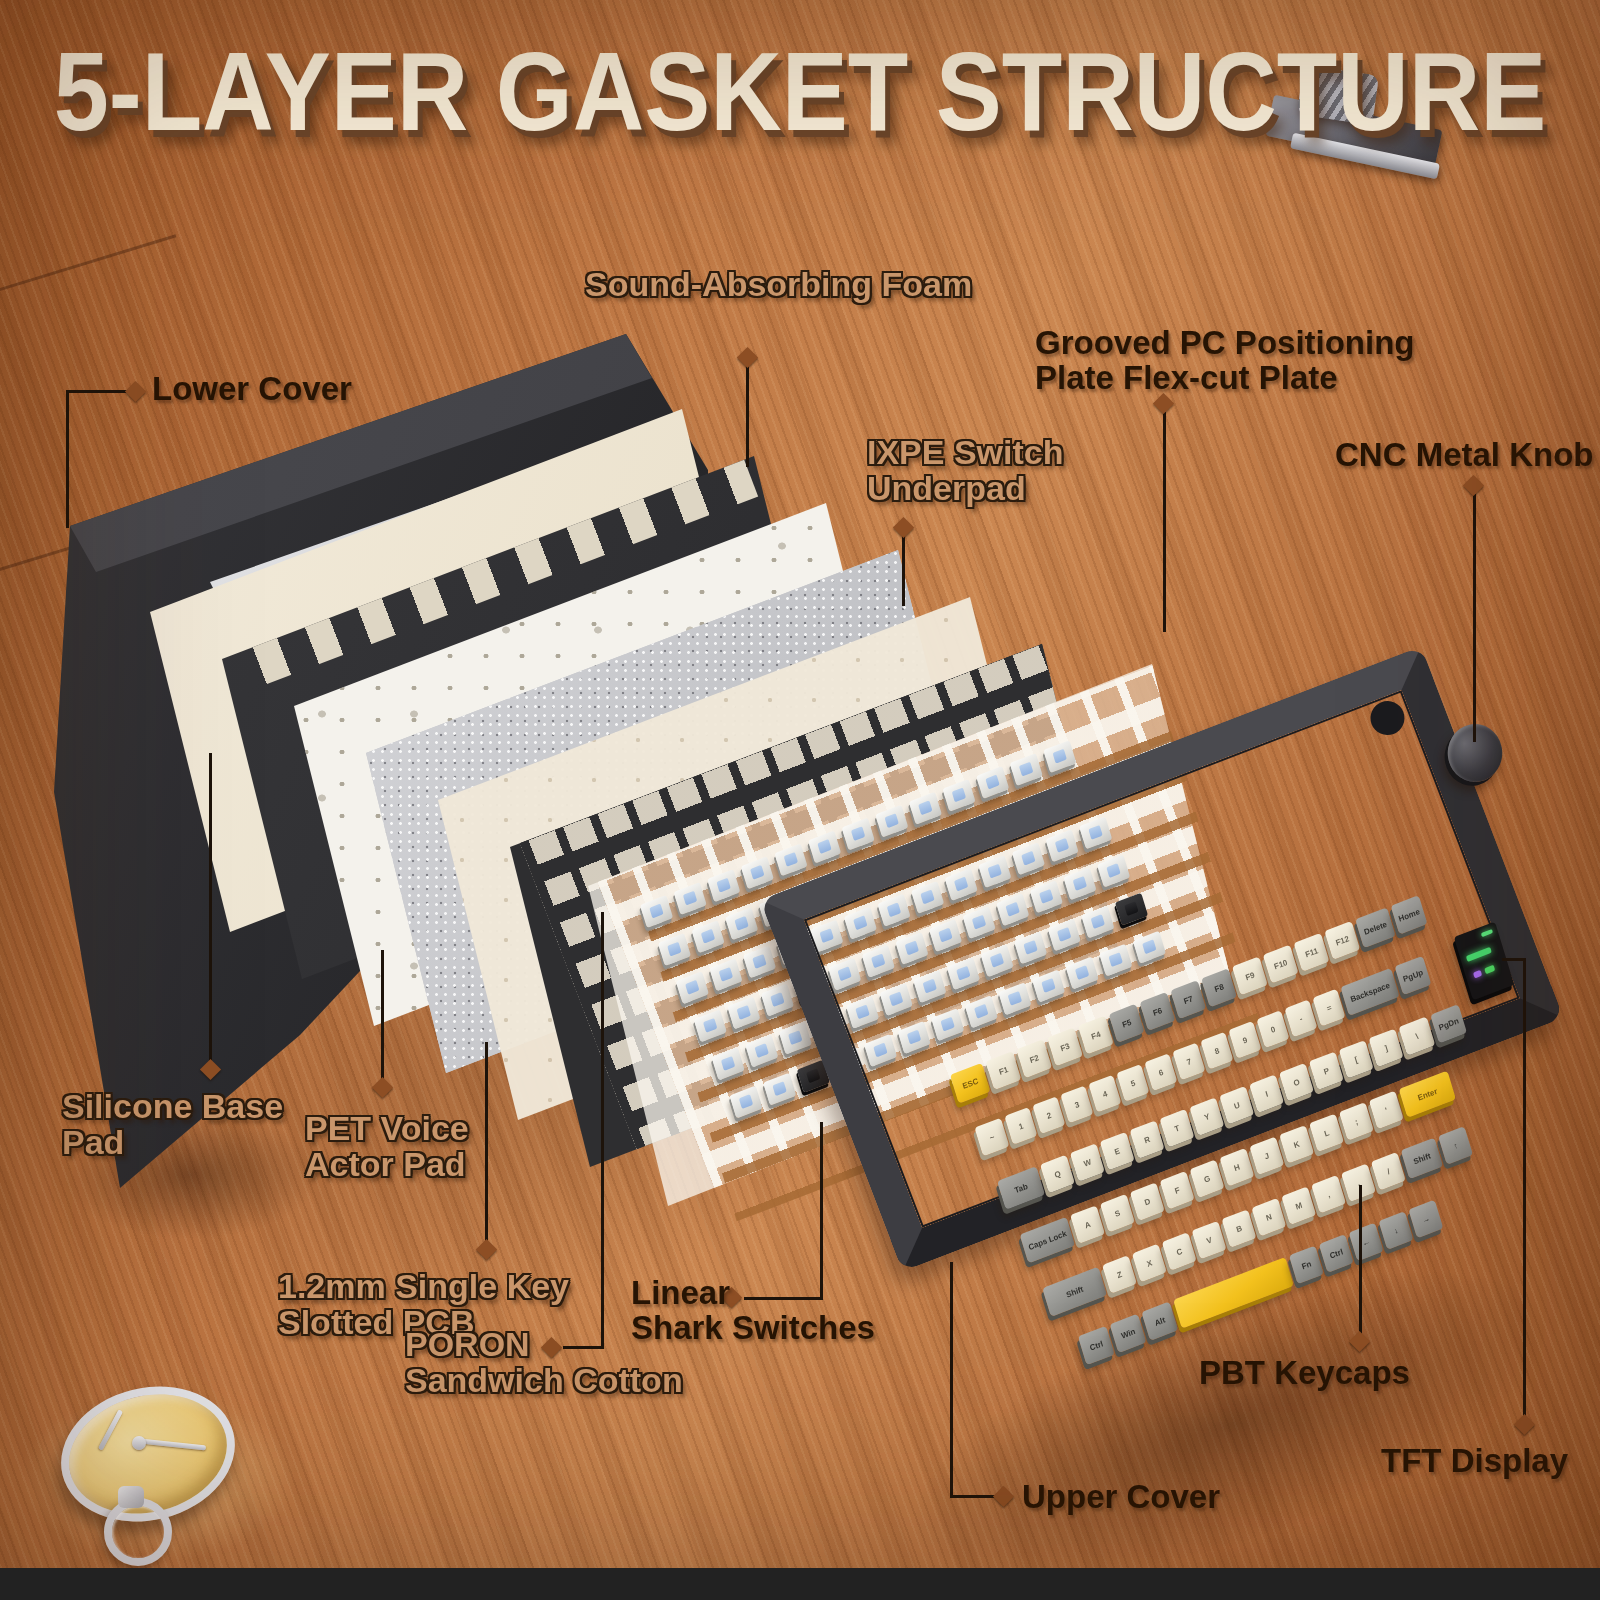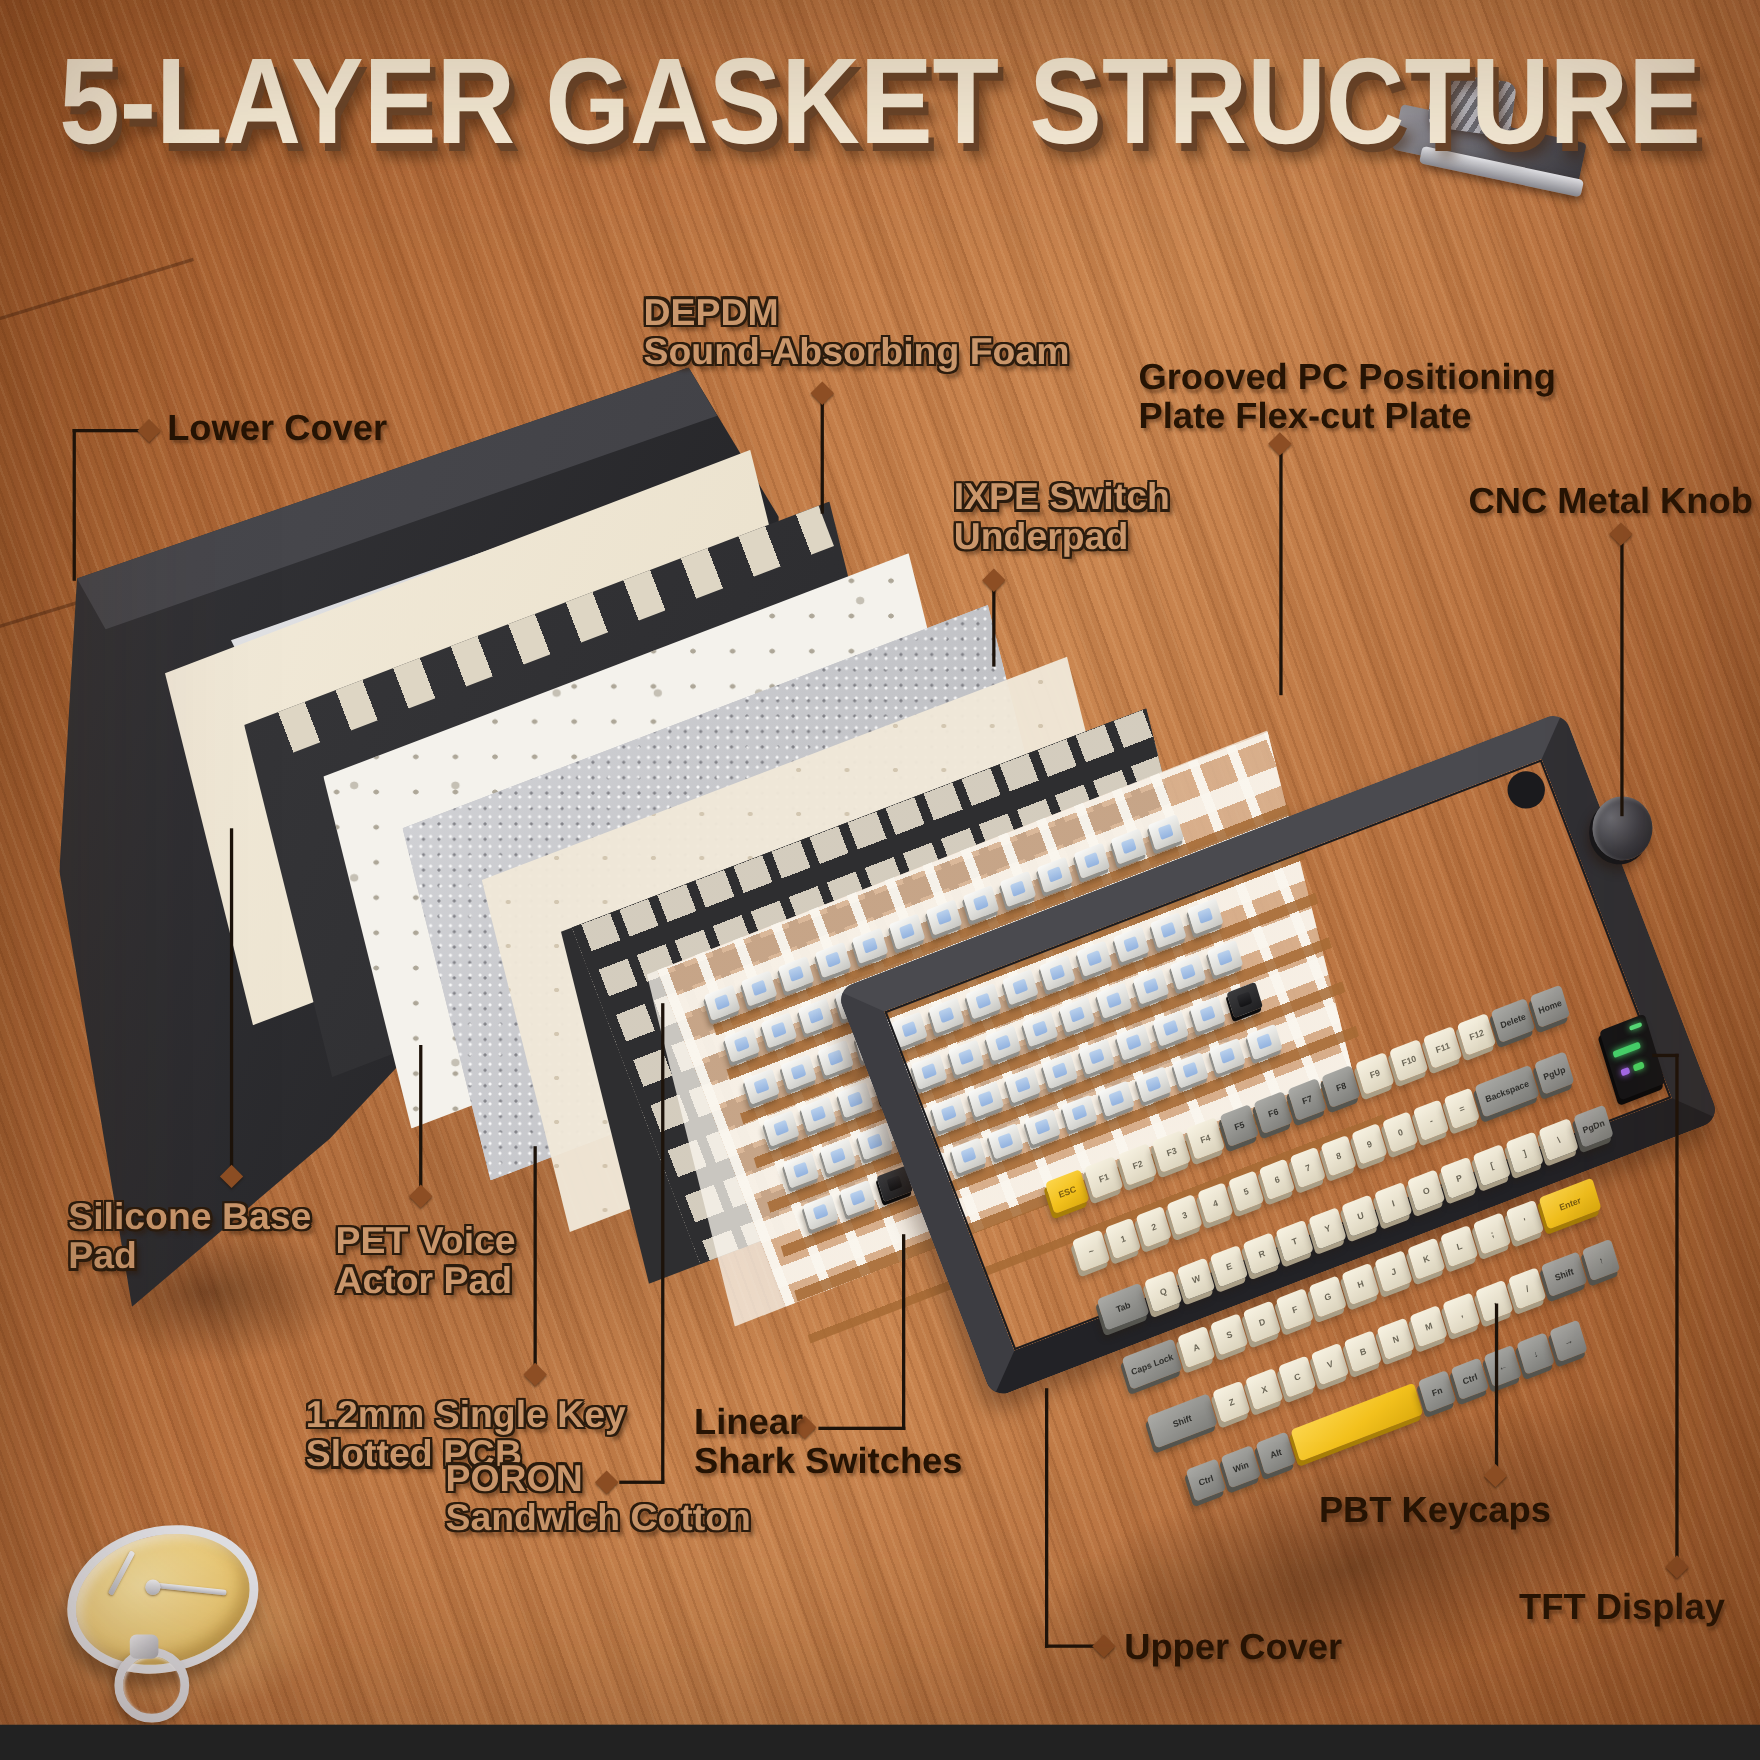--- a/index.html
+++ b/index.html
@@ -375,21 +375,20 @@
   <div class="watch-crown"></div>
 
   <div class="dl" style="left:66px;top:390px;width:66px;height:3px;"></div>
   <div class="dl" style="left:66px;top:390px;width:3px;height:138px;"></div>
   <div class="dm" style="left:128px;top:384px;"></div>
   <div class="co dark" style="left:152px;top:372px;">
     <span>Lower Cover</span>
   </div>
 
   <div class="co tan" style="left:585px;top:266px;">
-    <span>DEPDM</span>
     <span>Sound-Absorbing Foam</span>
   </div>
   <div class="dm" style="left:740px;top:350px;"></div>
   <div class="dl" style="left:746px;top:366px;width:3px;height:101px;"></div>
 
   <div class="co tan" style="left:857px;top:434px;margin-left:10px;">
     <span>IXPE Switch</span>
     <span>Underpad</span>
   </div>
   <div class="dm" style="left:896px;top:520px;"></div>

